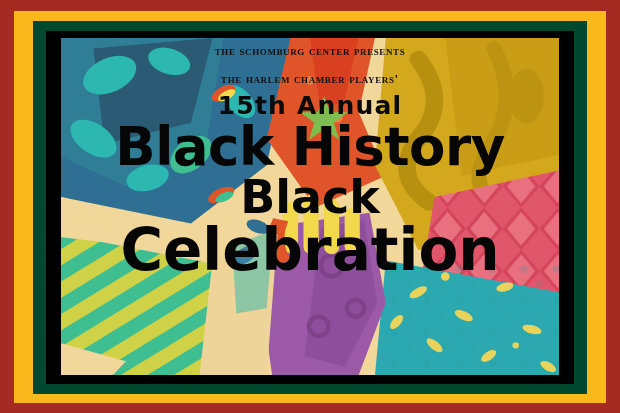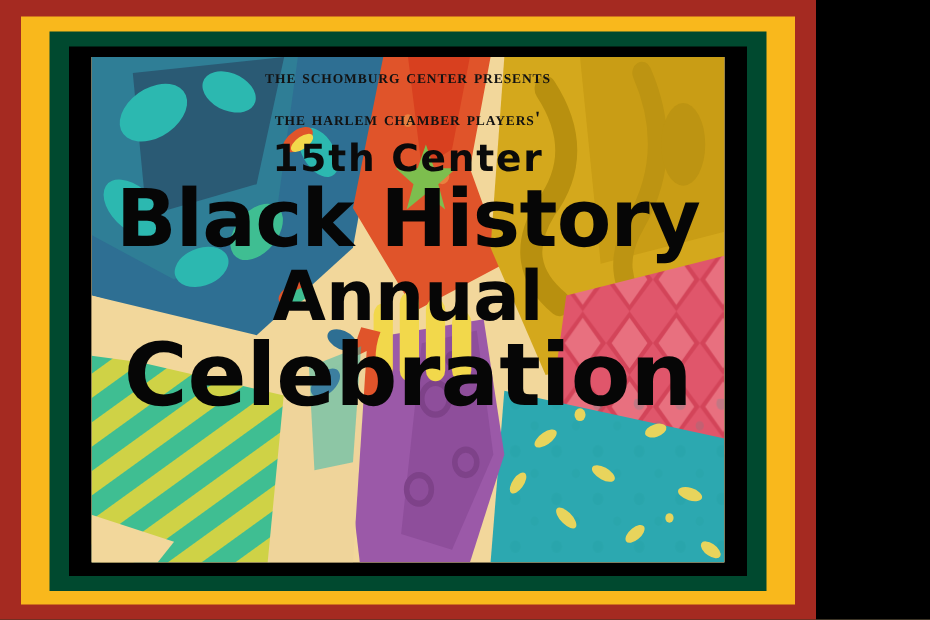--- a/index.html
+++ b/index.html
@@ -10,21 +10,21 @@
   body {
     width: 620px;
     height: 413px;
     overflow: hidden;
     font-family: "Liberation Sans", sans-serif;
   }
 
   
   .poster {
     position: relative;
-    width: 544px;
+    width: 620px;
     height: 413px;
     box-sizing: border-box;
     background: #A52A21;       
     overflow: hidden;
   }
   .frame-gold {
     position: absolute;
     left: 14px; top: 11px; right: 14px; bottom: 10px;
     background: #F9B81C;       
   }
@@ -220,23 +220,23 @@
 
             <path d="M140,210 L200,185 L190,318 L128,318 Z" fill="#EFD49A"></path>
             <path d="M158,195 L196,182 L190,255 L162,260 Z" fill="#2CB8B0" opacity="0.5"></path>
             <ellipse cx="170" cy="205" rx="12" ry="7" fill="#3C7FA0" transform="rotate(-35 170 205)"></ellipse>
             <ellipse cx="182" cy="178" rx="11" ry="6" fill="#2E6F93" transform="rotate(20 182 178)"></ellipse>
           </svg>
 
           <div class="text-stack">
             <div class="presents-line line-presents-1">The Schomburg Center presents</div>
             <div class="presents-line line-presents-2">The Harlem Chamber Players'</div>
-            <div class="annual-line">15th Center</div>
+            <div class="annual-line">15th Annual</div>
             <div class="title-big">Black History</div>
-            <div class="title-mid">Annual</div>
+            <div class="title-mid">Black</div>
             <div class="title-mid2">Celebration</div>
           </div>
 
         </div>
       </div>
     </div>
   </div>
 </div>
 
 </body></html>

